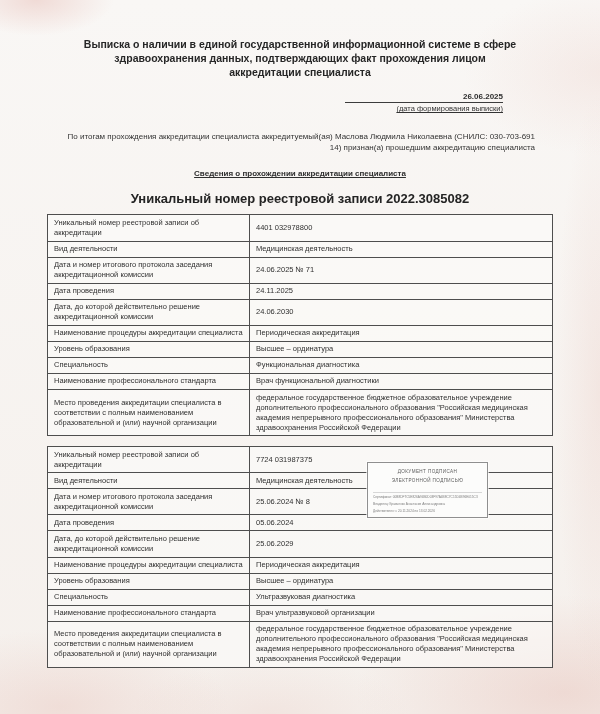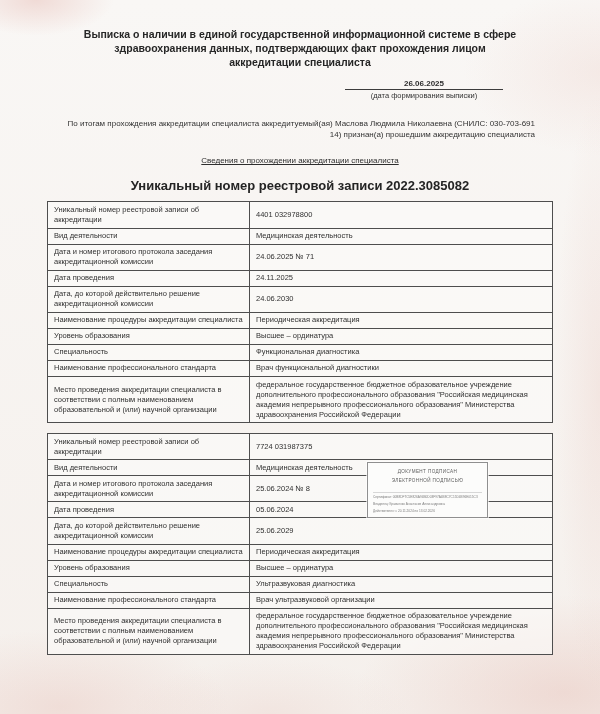--- a/index.html
+++ b/index.html
@@ -18,59 +18,61 @@
       radial-gradient(120px 55px at 6% 0%, rgba(226,172,163,.38), transparent 65%),
       radial-gradient(220px 130px at 101% 10%, rgba(233,199,191,.28), transparent 65%),
       radial-gradient(60px 400px at 100% 55%, rgba(233,199,191,.30), transparent 75%),
       radial-gradient(260px 120px at 10% 99%, rgba(229,187,178,.35), transparent 65%),
       radial-gradient(320px 150px at 94% 97%, rgba(229,187,178,.42), transparent 65%),
       radial-gradient(200px 80px at 45% 100%, rgba(231,196,188,.25), transparent 70%),
       linear-gradient(#f9f7f5, #f5f0ec);
   }
   .doc-title {
     width: 440px;
-    margin: 2px auto;
+    margin: 12px auto;
     text-align: center;
     font-size: 10.5px;
     font-weight: 700;
     line-height: 1.32;
     color: #262626;
   }
   .date-block {
     width: 158px;
     margin: 9px 97px 18px auto;
-    text-align: center;
+    text-align: right;
   }
   .date-value {
     display: block;
     font-size: 8px;
     font-weight: 600;
     padding-bottom: 1px;
     border-bottom: 1px solid #3c3c3c;
   }
   .date-caption {
     display: block;
     font-size: 7.5px;
     margin-top: 1.5px;
     color: #333;
+    text-decoration: underline;
   }
   .intro {
     width: 470px;
     margin: 14px auto 0;
     text-align: right;
     font-size: 8px;
     line-height: 1.4;
     color: #333;
   }
   .section-title {
     margin-top: 16px;
     text-align: center;
     font-size: 8px;
     text-decoration: underline;
     color: #2e2e2e;
+    font-weight: bold;
   }
   .registry-heading {
     margin-top: 13px;
     text-align: center;
     font-size: 13px;
     font-weight: 700;
     color: #242424;
   }
   table.acc-table {
     width: 506px;

